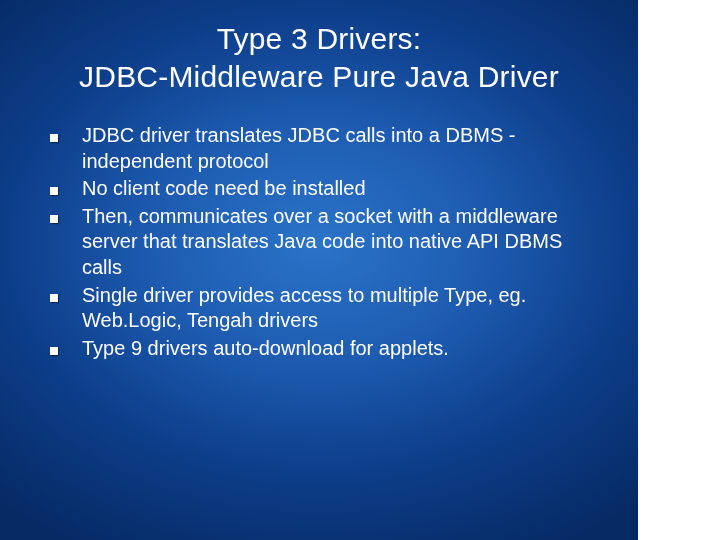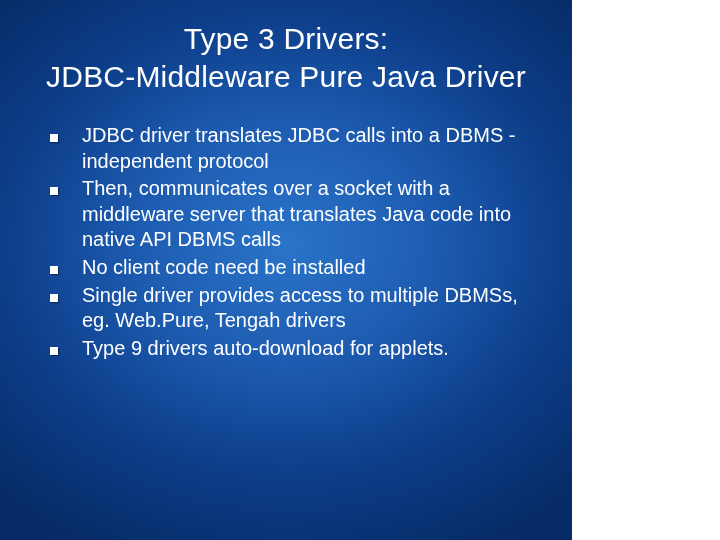--- a/index.html
+++ b/index.html
@@ -4,21 +4,21 @@
 <style>
   html, body {
     margin: 0;
     padding: 0;
     width: 720px;
     height: 540px;
     overflow: hidden;
     font-family: Verdana, Arial, sans-serif;
   }
   .slide {
-    width: 572px;
+    width: 638px;
     height: 540px;
     background: radial-gradient(ellipse 75% 65% at 50% 45%, #2a74c9 0%, #1d5bb0 35%, #0d3e8a 65%, #062a64 100%);
     box-sizing: border-box;
     padding: 20px 30px 30px 30px;
     color: #ffffff;
   }
   .title {
     text-align: center;
     font-family: Arial, sans-serif;
     font-size: 30px;
@@ -60,28 +60,28 @@
     <span>Type 3 Drivers:</span><br>
     <span>JDBC-Middleware Pure Java Driver</span>
   </div>
   <div class="body">
     <div class="bullet-row">
       <div class="bullet"></div>
       <div class="bullet-text">JDBC driver translates JDBC calls into a DBMS -independent protocol</div>
     </div>
     <div class="bullet-row">
       <div class="bullet"></div>
+      <div class="bullet-text">No client code need be installed</div>
+    </div>
+    <div class="bullet-row">
+      <div class="bullet"></div>
       <div class="bullet-text">Then, communicates over a socket with a middleware server that translates Java code into native API DBMS calls</div>
     </div>
     <div class="bullet-row">
       <div class="bullet"></div>
-      <div class="bullet-text">No client code need be installed</div>
-    </div>
-    <div class="bullet-row">
-      <div class="bullet"></div>
-      <div class="bullet-text">Single driver provides access to multiple DBMSs, eg. Web.Pure, Tengah drivers</div>
+      <div class="bullet-text">Single driver provides access to multiple Type, eg. Web.Logic, Tengah drivers</div>
     </div>
     <div class="bullet-row">
       <div class="bullet"></div>
       <div class="bullet-text">Type 9 drivers auto-download for applets.</div>
     </div>
   </div>
 </div>
 
 </body></html>

